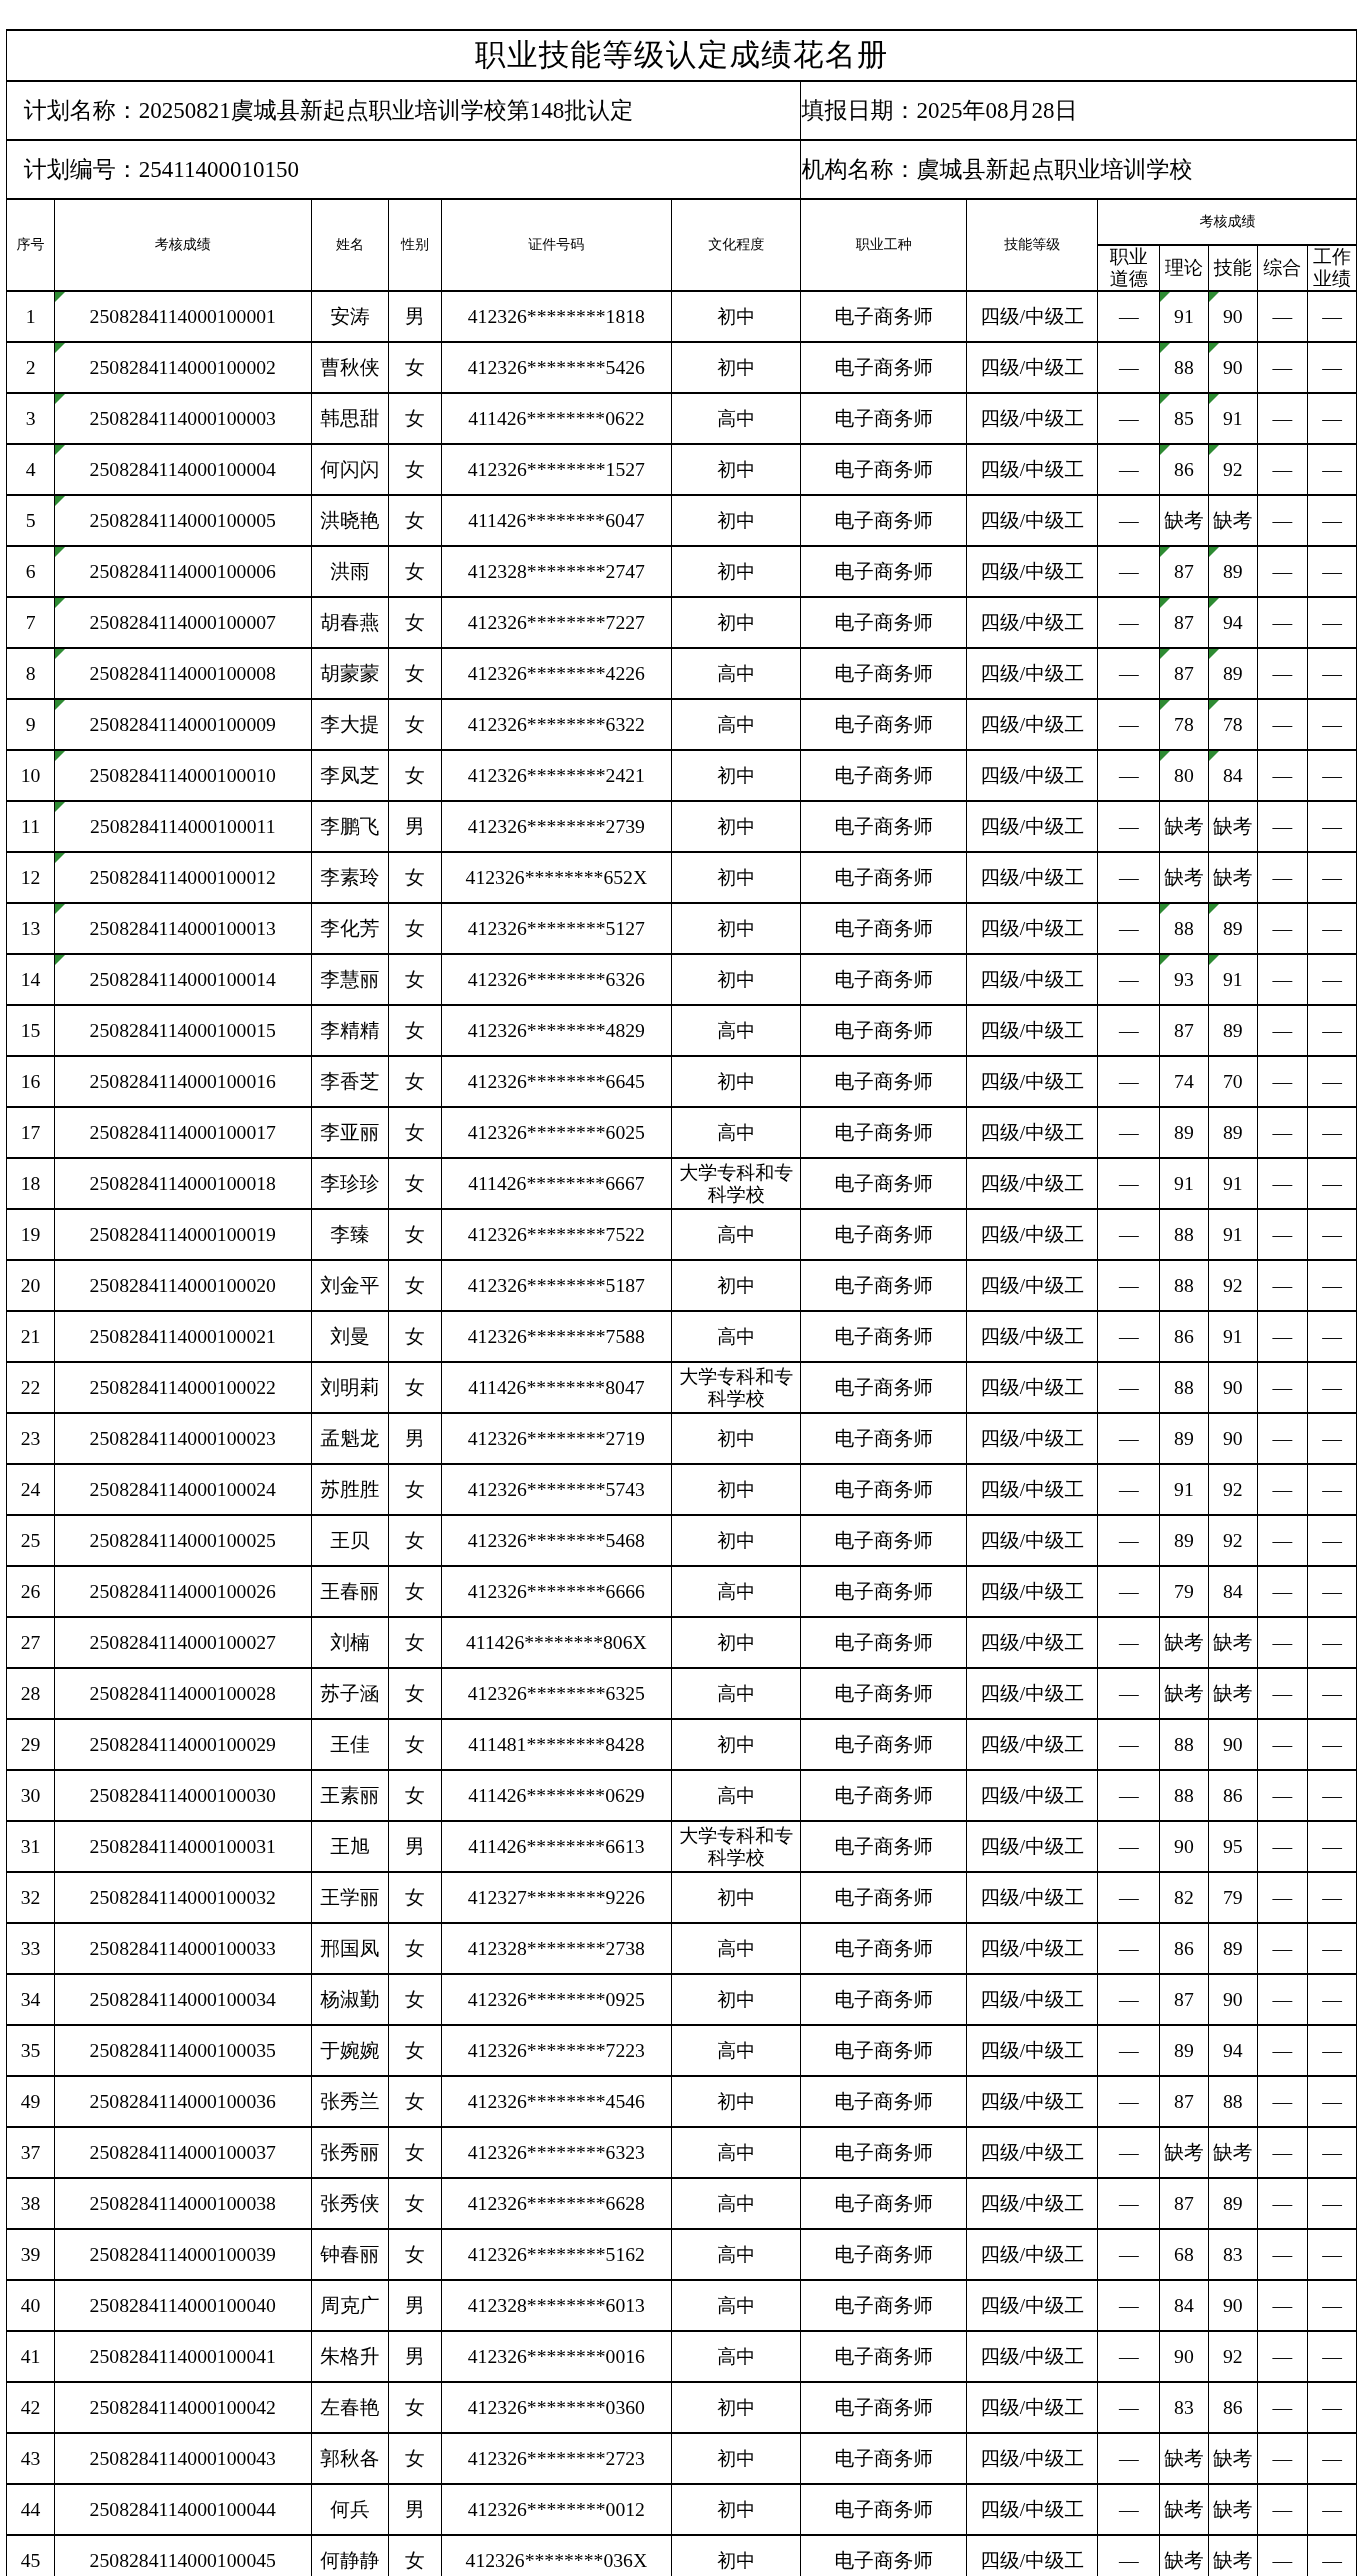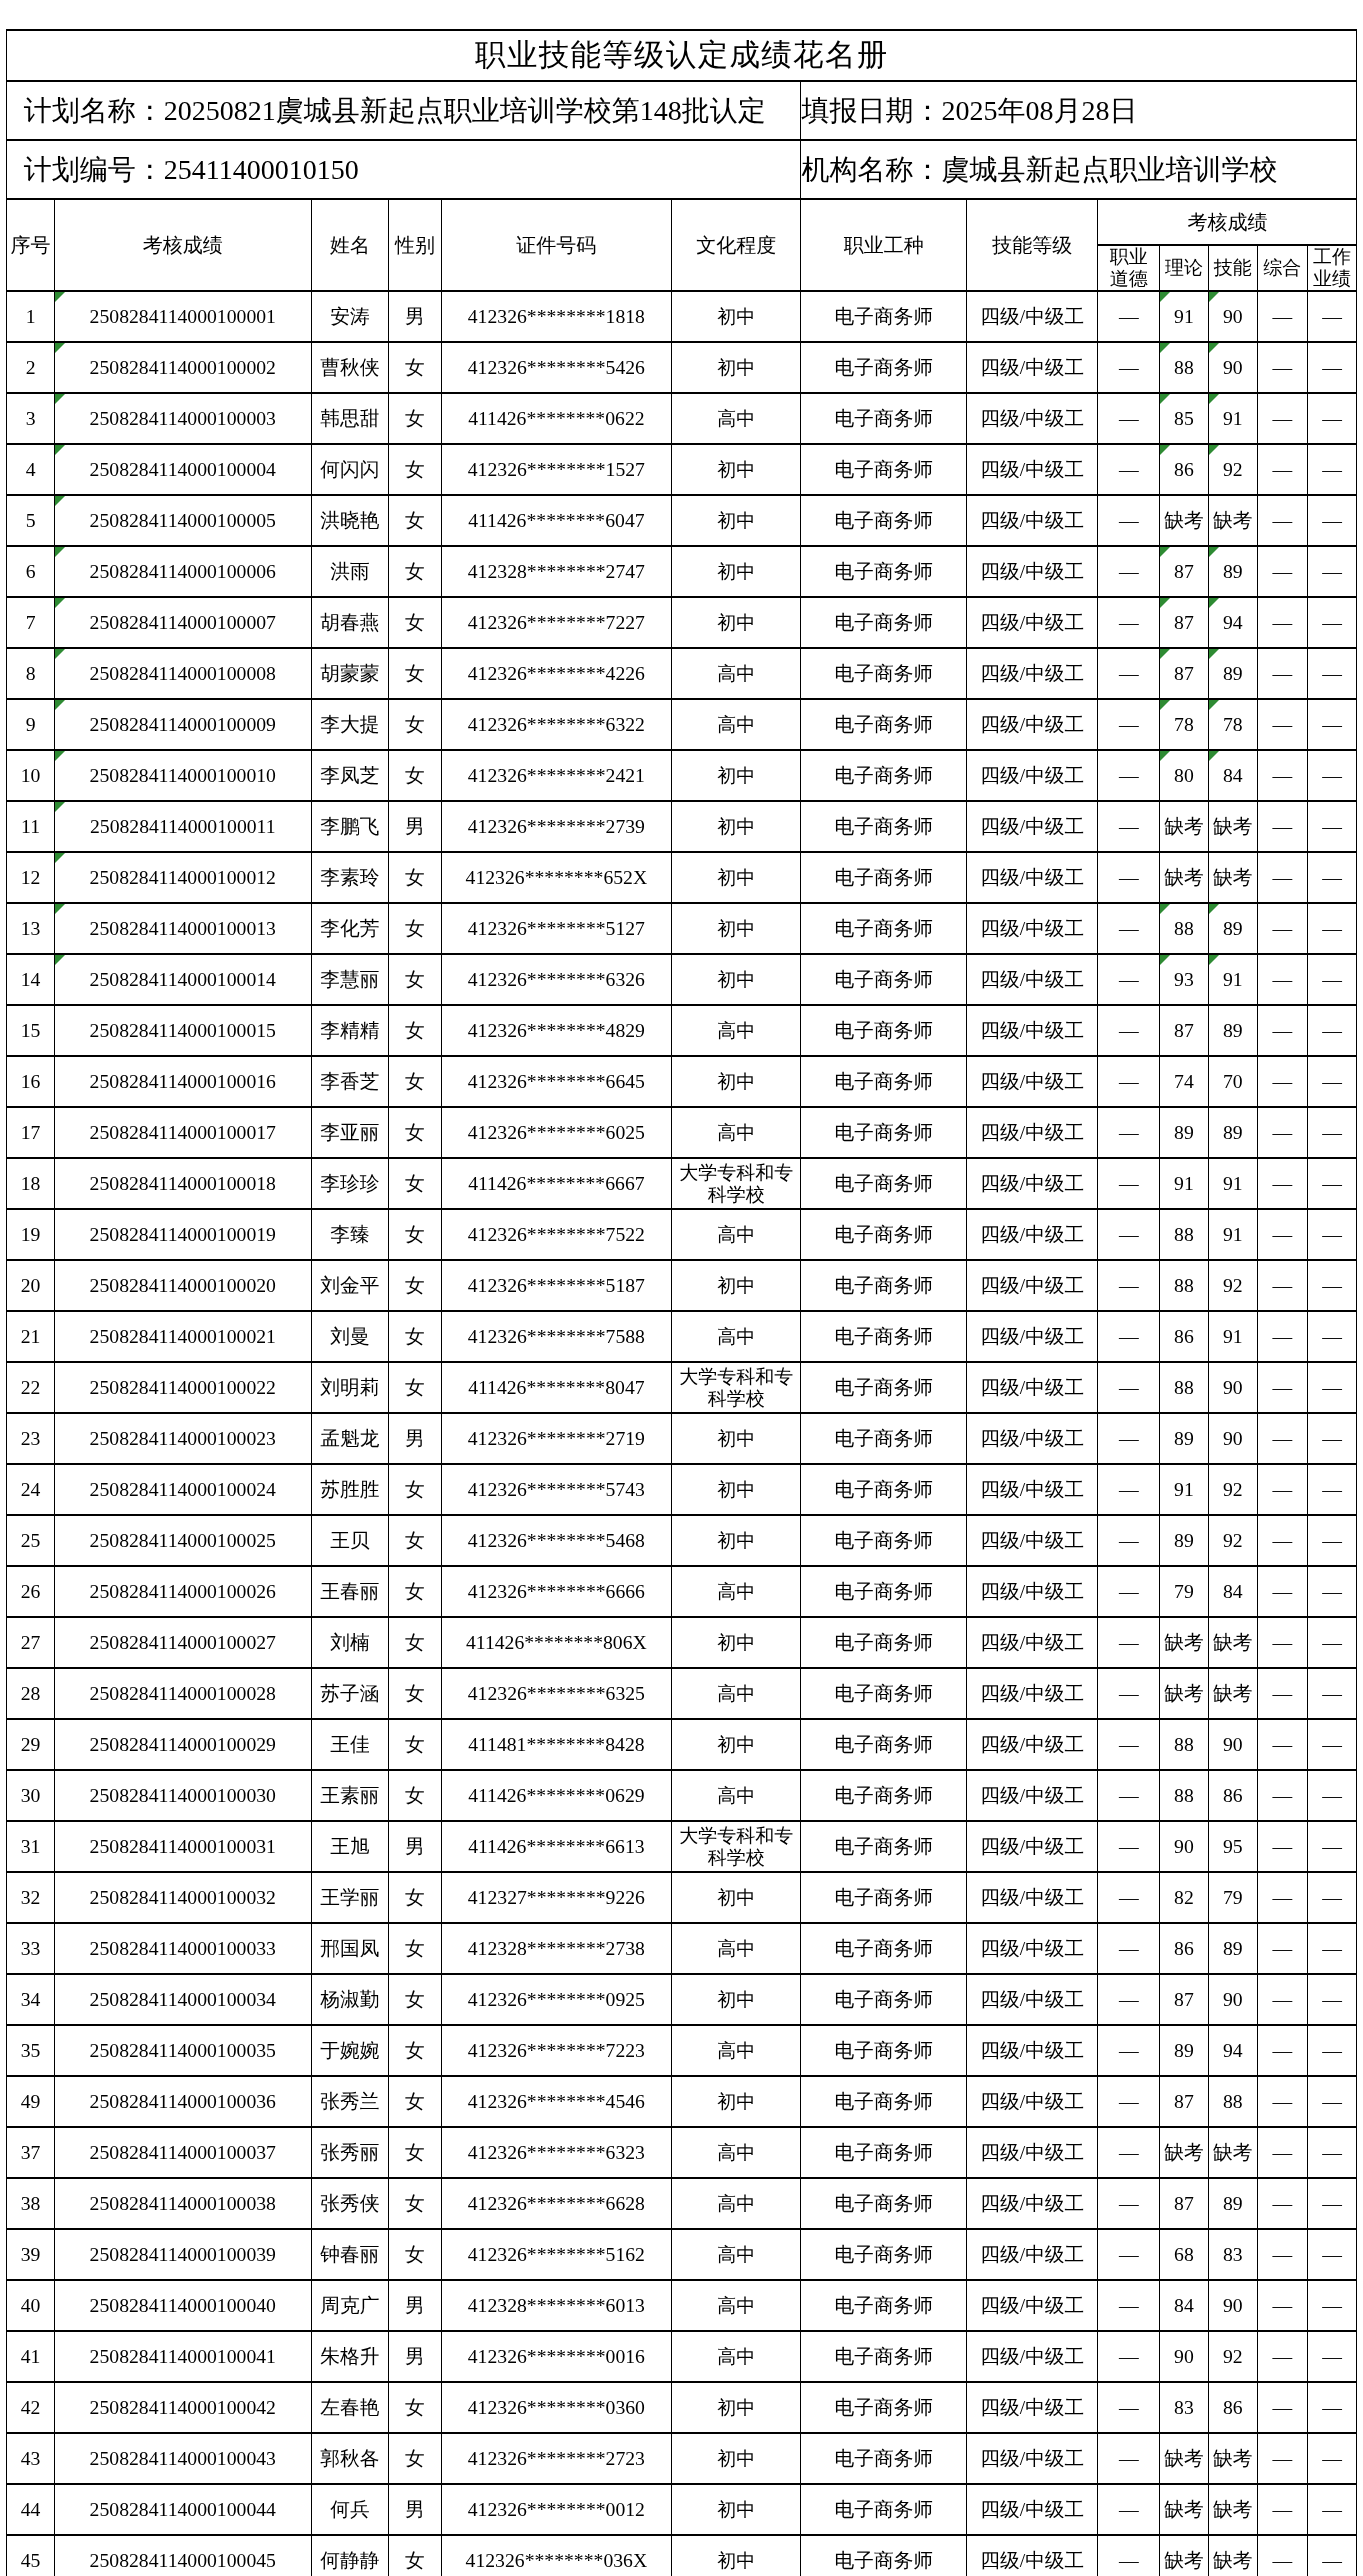--- a/index.html
+++ b/index.html
@@ -33,26 +33,26 @@
     background:#fff;
   }
   tr.title-row td{
     height:49px;
     font-size:30.5px;
     font-weight:normal;
     letter-spacing:1.3px;
   }
   tr.info-row td{
     height:57px;
-    font-size:28px;
+    font-size:23px;
     font-family:Liberation Serif, serif;
   }
   td.info-left{ text-align:left; padding-left:16.5px; }
   td.info-right{ text-align:left; padding-right:16.5px; }
-  tr.head-row-1 th{ height:44px; font-size:20px; }
+  tr.head-row-1 th{ height:44px; font-size:14px; }
   tr.head-row-2 th{ height:44px; font-size:19px; white-space:pre-line; line-height:1.15; }
   tbody td{ height:49px; }
   td.cell-edu{ font-size:19px; line-height:1.15; padding:0 3.8px;margin-top:45px; }
   td.marked::before{
     content:"";
     position:absolute;
     top:0; left:0;
     width:0; height:0;
     border-top:10.8px solid #2e8b33;
     border-right:10.8px solid transparent;

